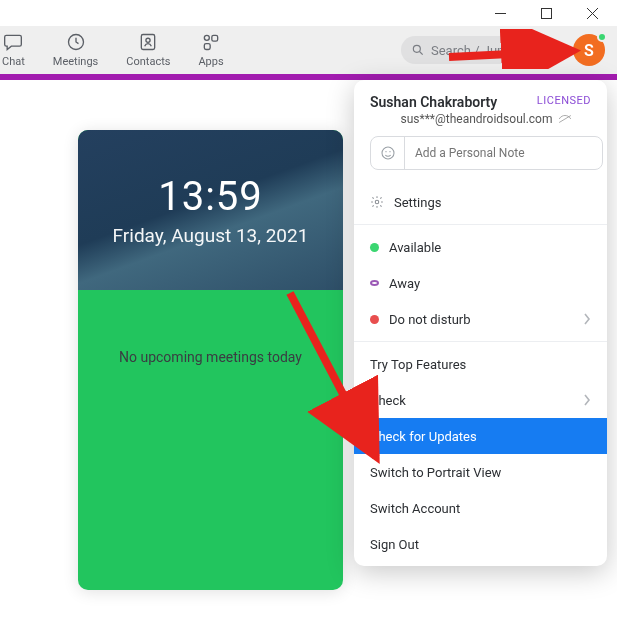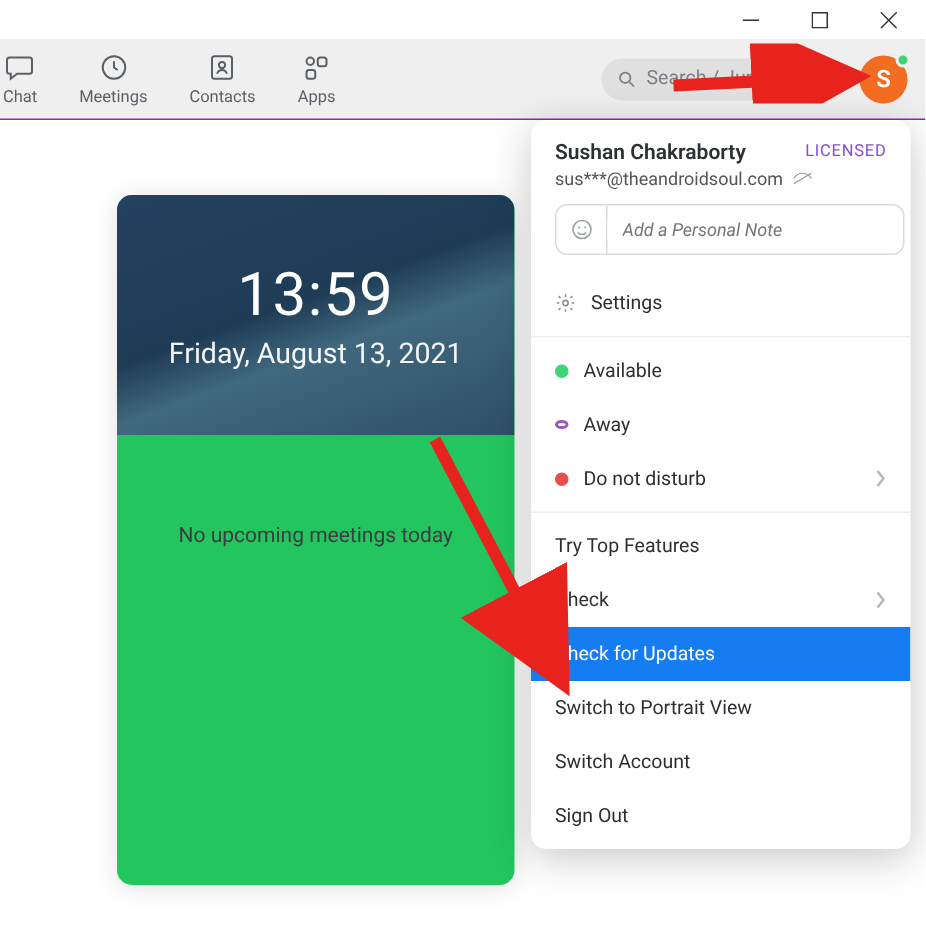--- a/index.html
+++ b/index.html
@@ -2,21 +2,21 @@
 <html><head>
 <meta charset="utf-8">
 <style>
   * { box-sizing: border-box; margin: 0; padding: 0; font-family: -apple-system, BlinkMacSystemFont, "Segoe UI", Roboto, Arial, sans-serif; }
   body { width: 617px; height: 617px; background: #fff; position: relative; overflow: hidden; }
 
   .titlebar { height: 26px; display: flex; justify-content: flex-end; align-items: center; padding-right: 2px; }
   .win-btn { width: 46px; height: 26px; display: flex; align-items: center; justify-content: center; color: #333; }
   .win-btn svg { display: block; }
 
-  .topbar { height: 54px; background: #efefef; border-bottom: 1px solid #a21caf; display: flex; align-items: center; padding: 0 12px 0 0; gap: 4px; }
+  .topbar { height: 54px; background: #efefef; border-bottom: 6px solid #a21caf; display: flex; align-items: center; padding: 0 12px 0 0; gap: 4px; }
   .tabs { display: flex; gap: 28px; padding-left: 2px; }
   .tab { display: flex; flex-direction: column; align-items: center; justify-content: center; gap: 3px; font-size: 11px; color: #5b5f66; cursor: pointer; }
   .tab svg { color: #5b5f66; }
   .spacer { flex: 1; }
   .search { display: flex; align-items: center; gap: 6px; background: #e0e0e1; border-radius: 16px; height: 28px; padding: 0 14px 0 10px; color: #7a7d83; font-size: 13px; width: 156px; }
   .avatar-wrap { position: relative; margin-left: 12px; }
   .avatar { width: 32px; height: 32px; border-radius: 50%; background: #f26d21; color: #fff; display: flex; align-items: center; justify-content: center; font-size: 16px; font-weight: 600; position: relative; }
   .presence-dot { position: absolute; top: -2px; right: -2px; width: 10px; height: 10px; border-radius: 50%; background: #3bd671; border: 2px solid #efefef; }
 
   .content { position: relative; padding: 50px 30px 20px 30px; }
@@ -24,24 +24,24 @@
   .card-top { height: 160px; background: linear-gradient(160deg, #24405f 0%, #1f3c57 45%, #40687e 60%, #2e4f68 100%); color: #fff; display: flex; flex-direction: column; align-items: center; justify-content: center; }
   .time { font-size: 40px; font-weight: 400; letter-spacing: 1px; }
   .date { font-size: 19px; margin-top: 4px; opacity: 0.95; }
   .card-bottom { height: 300px; display: flex; align-items: flex-start; justify-content: center; padding-top: 59px; }
   .no-meetings { color: #3a3d42; font-size: 14px; }
 
   .dropdown { position: absolute; top: 80px; right: 10px; width: 253px; background: #fff; border-radius: 10px; box-shadow: 0 6px 28px rgba(0,0,0,0.22); z-index: 50; overflow: hidden; }
   .dd-header { padding: 14px 4px 10px 16px; position: relative; }
   .dd-name { font-size: 14px; font-weight: 600; color: #2c2f33; }
   .dd-license { position: absolute; top: 14px; right: 16px; font-size: 11px; font-weight: 400; color: #8c4dd6; letter-spacing: 0.5px; }
-  .dd-email { font-size: 12px; color: #555; margin-top: 2px; display: flex; align-items: center; gap: 6px; }
+  .dd-email { font-size: 12px; color: #555; margin-top: 2px; display: flex; align-items: center; gap: 6px; justify-content: center; }
   .note-row { margin-top: 10px; display: flex; align-items: center; border: 1px solid #d9dbdf; border-radius: 8px; height: 34px; overflow: hidden; }
   .note-emoji { width: 34px; display: flex; align-items: center; justify-content: center; border-right: 1px solid #d9dbdf; height: 100%; color: #9aa0a6; }
-  .note-input { flex: 1; border: none; outline: none; font-size: 12px; padding: 0 10px; color: #666; font-style: italic; }
+  .note-input { flex: 1; border: none; outline: none; font-size: 12px; padding: 0 10px; color: #666; }
 
   .dd-section { padding: 4px 0; }
   .dd-item { display: flex; align-items: center; gap: 10px; height: 36px; padding: 0 16px; font-size: 13px; color: #2c2f33; cursor: pointer; position: relative; }
   .dd-item .chev { margin-left: auto; color: #b3b6bb; }
   .dd-item.highlight { background: #167cf2; color: #fff; }
   .sep { height: 1px; background: #eceef1; margin: 0; }
   .status-dot { width: 9px; height: 9px; border-radius: 50%; flex: 0 0 9px; }
   .status-avail { background: #3bd671; }
   .status-away { background: #fff; border: 2px solid #9b59b6; width: 6px; height: 6px; }
   .status-dnd { background: #e84e4e; }

